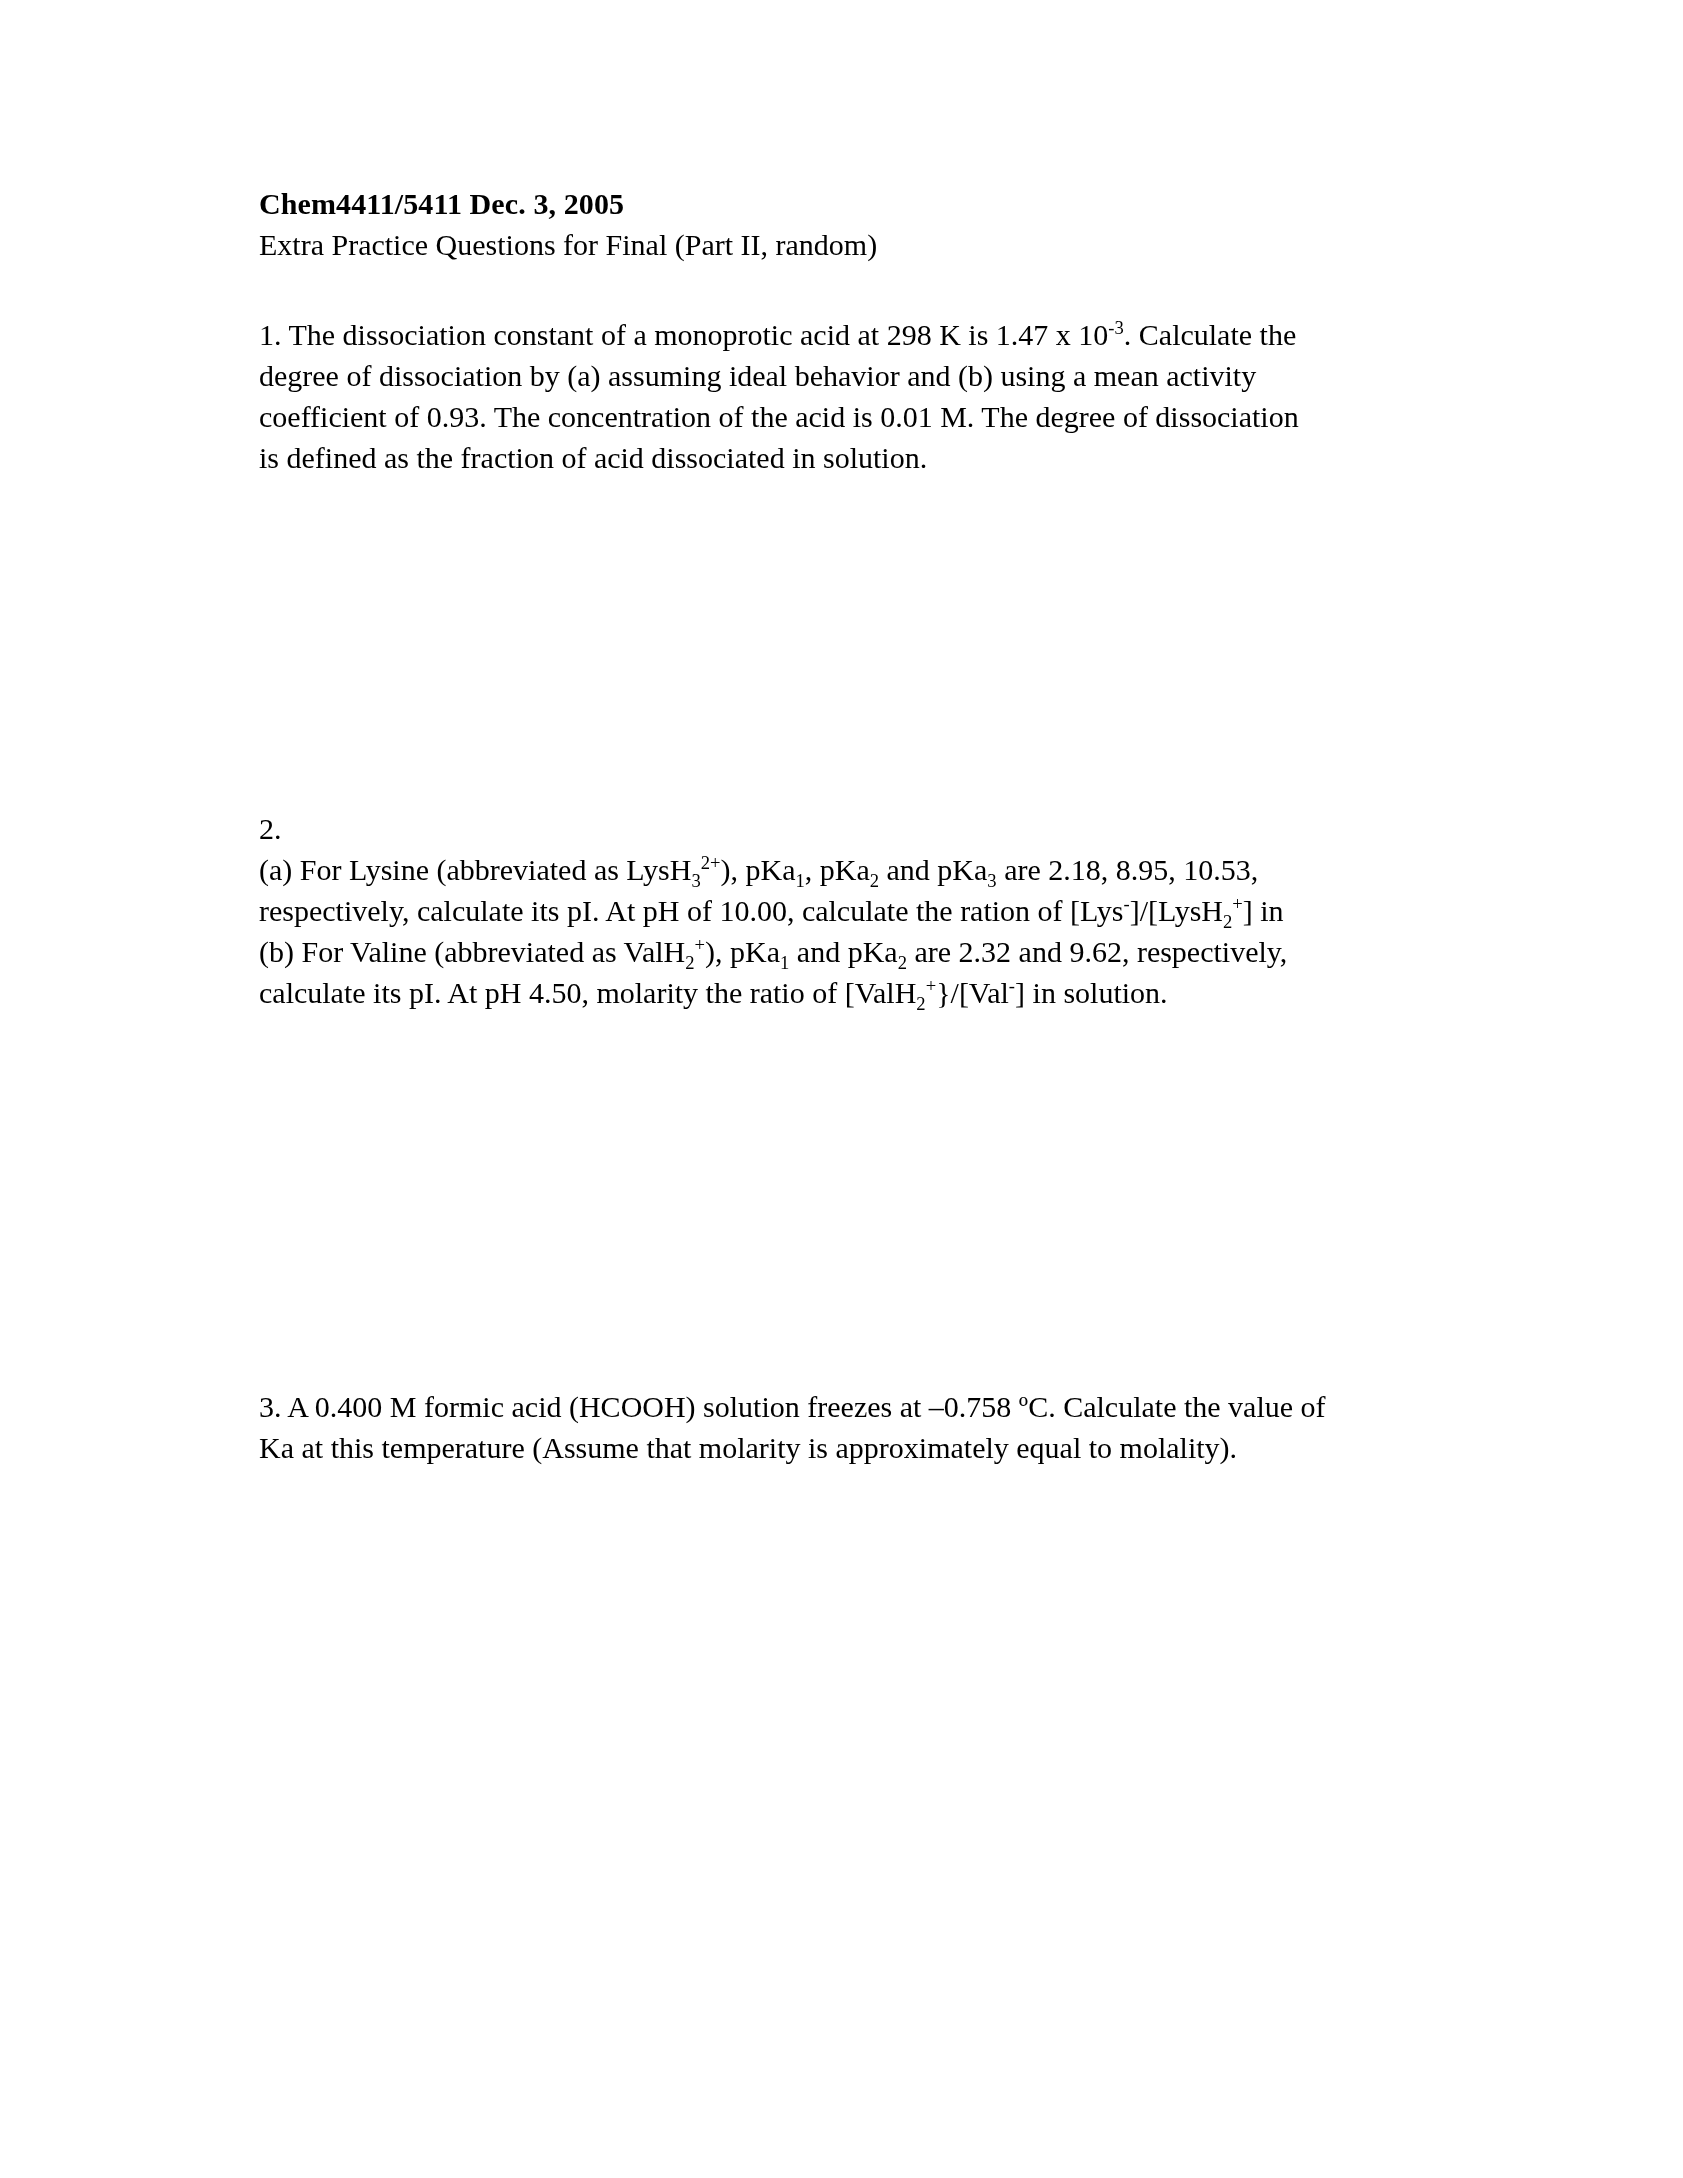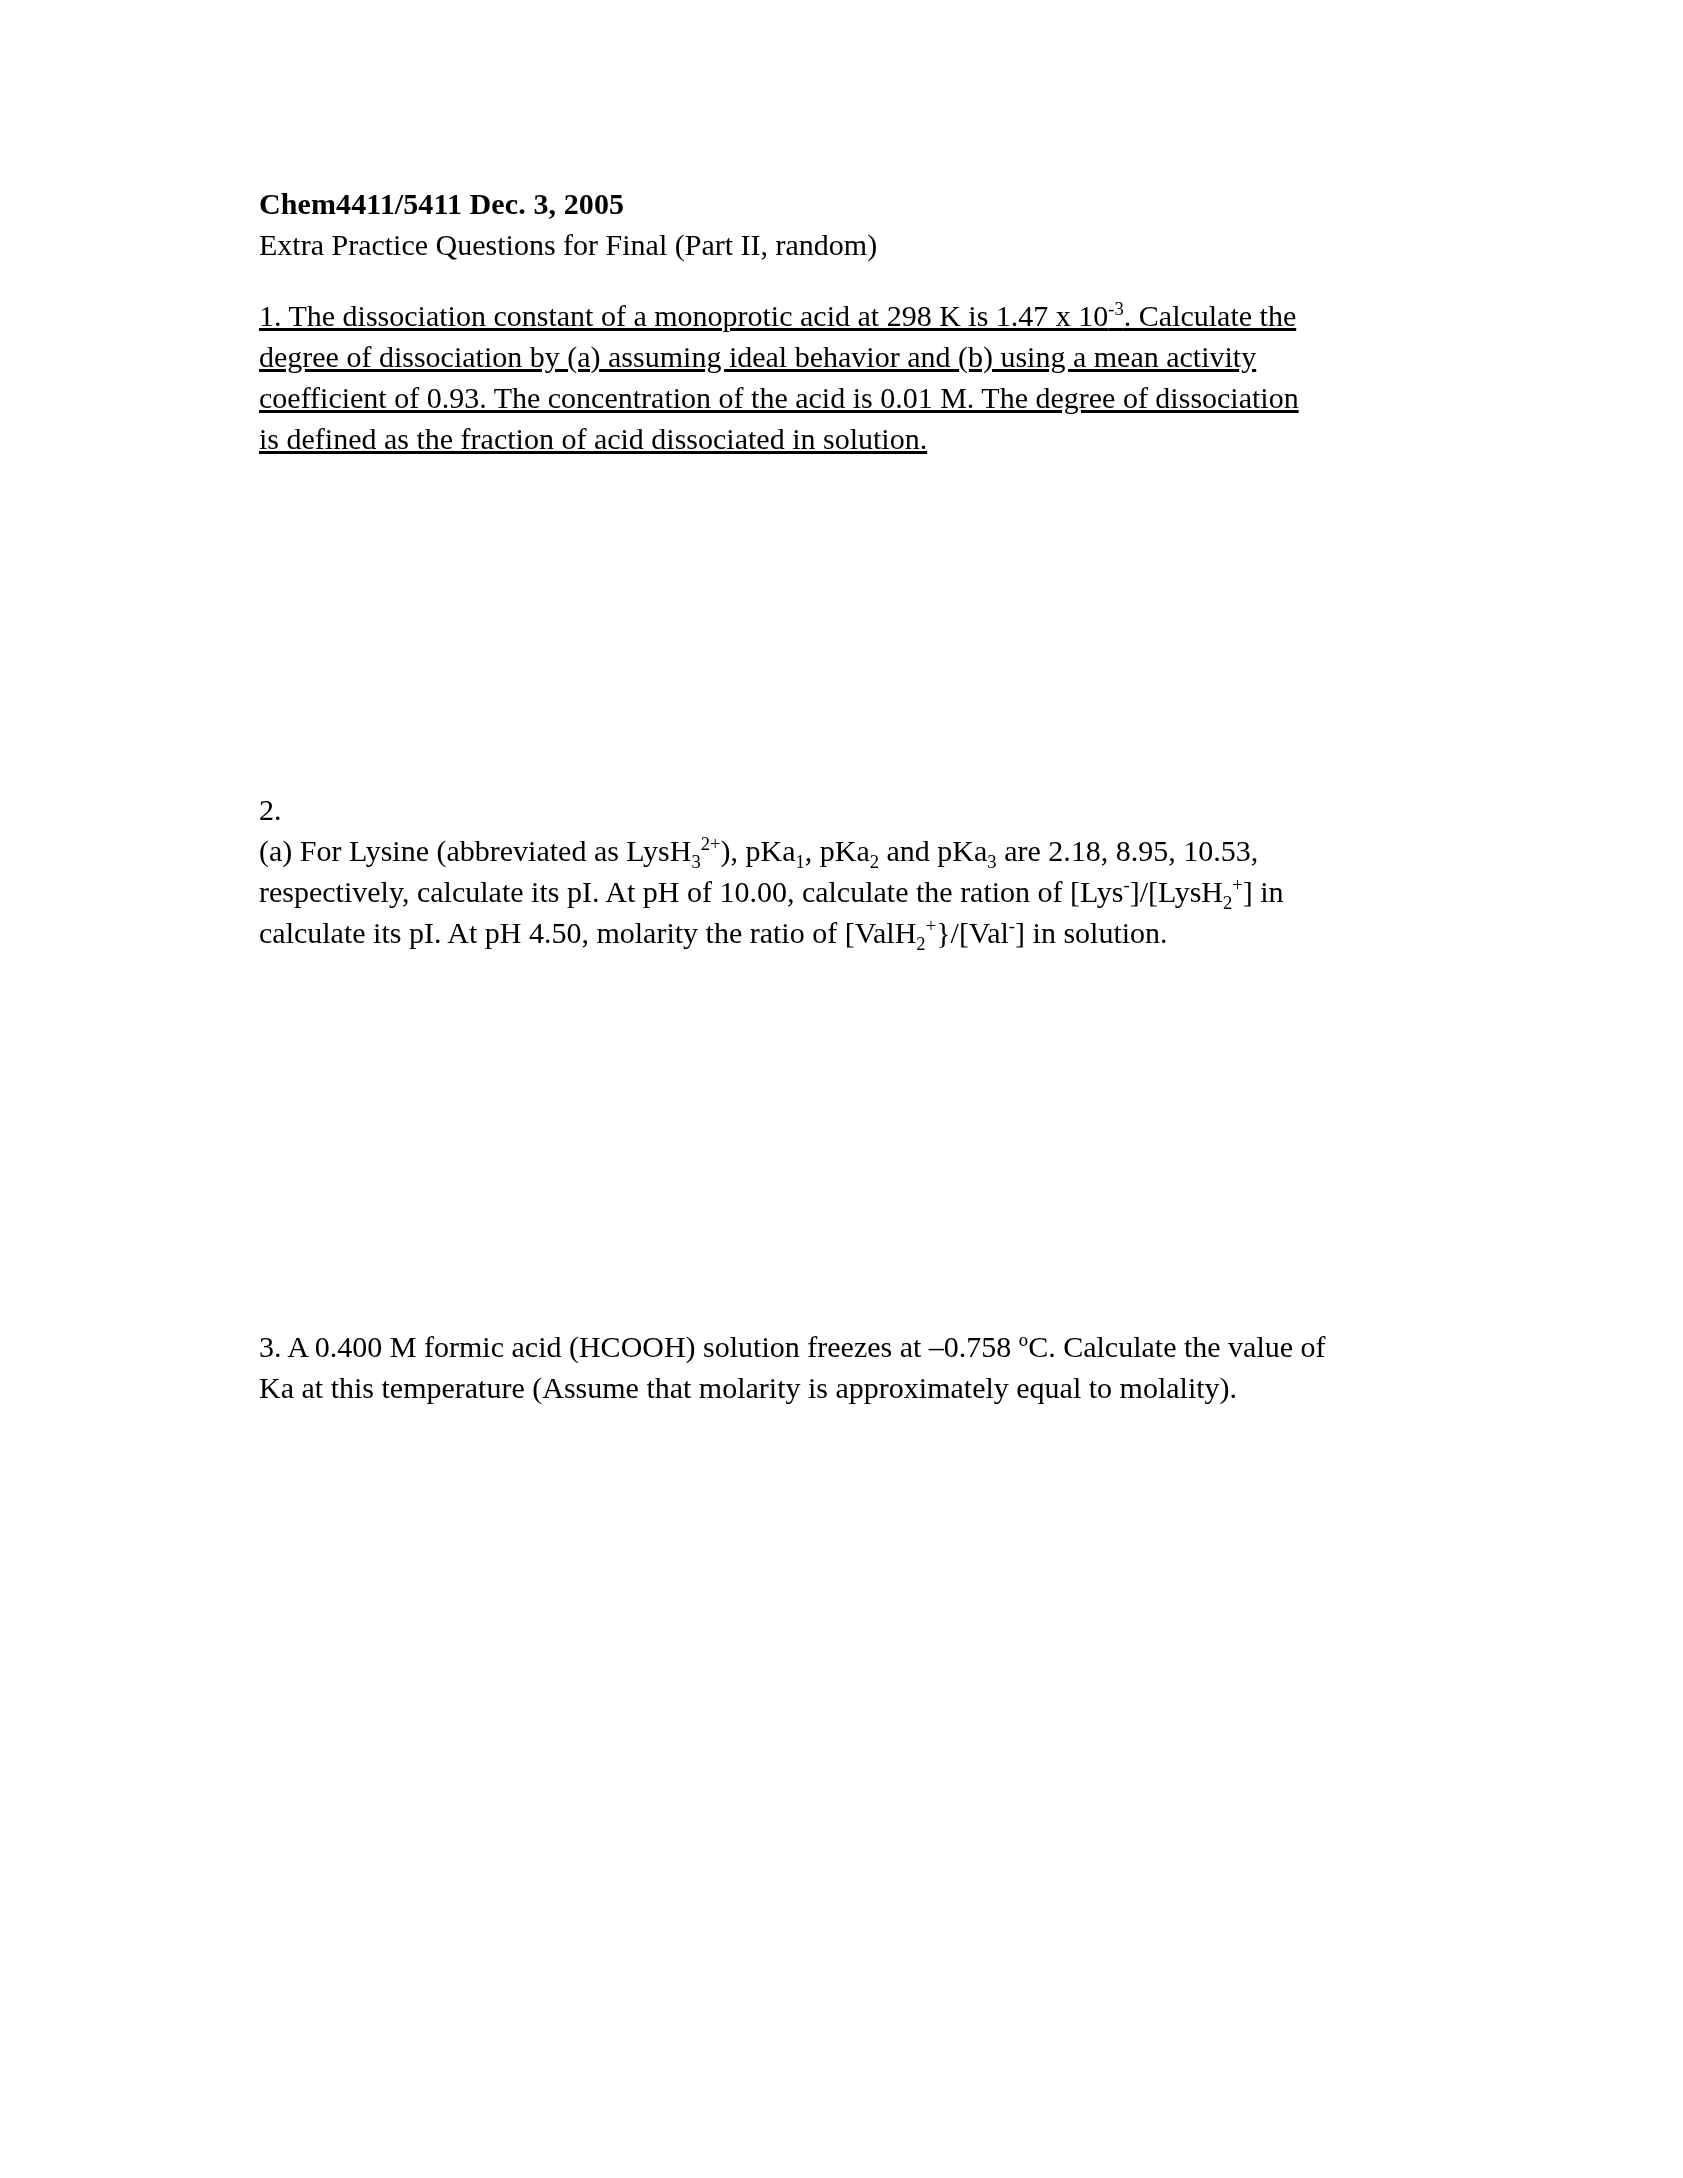--- a/index.html
+++ b/index.html
@@ -42,21 +42,21 @@
     font-size: 30px;
     font-weight: normal;
     line-height: 41px;
     white-space: nowrap;
   }
   .qblock {
     font-size: 30px;
     line-height: 41px;
     text-align: left;
   }
-  .q1 { margin-top: 30px; text-decoration: underline; }
+  .q1 { margin-top: 49px; }
   .q2 { margin-top: 0; }
   .q3 { margin-top: 0; }
   .line { white-space: nowrap; }
   sup {
     font-size: 0.62em;
     vertical-align: super;
     line-height: 0;
   }
   sub {
     font-size: 0.62em;
@@ -85,20 +85,21 @@
     <div class="spacer-1"></div>
 
     <div class="qblock q2">
       <div class="line">2.</div>
 
       <div class="line"><span>(a) For Lysine (abbreviated as LysH</span><sub>3</sub><sup>2+</sup><span>), pKa</span><sub>1</sub><span>, pKa</span><sub>2</sub><span> and pKa</span><sub>3</sub><span> are 2.18, 8.95, 10.53,</span></div>
 
       <div class="line"><span>respectively, calculate its pI.  At pH of 10.00, calculate the ration of [Lys</span><sup>-</sup><span>]/[LysH</span><sub>2</sub><sup>+</sup><span>] in</span></div>
 
 
+      <div class="line"><span>(b) For Valine (abbreviated as ValH</span><sub>2</sub><sup>+</sup><span>), pKa</span><sub>1</sub><span> and pKa</span><sub>2</sub><span> are 2.32 and 9.62, respectively,</span></div>
 
       <div class="line"><span>calculate its pI.  At pH 4.50, molarity the ratio of [ValH</span><sub>2</sub><sup>+</sup><span>}/[Val</span><sup>-</sup><span>] in solution.</span></div>
     </div>
 
     <div class="spacer-2"></div>
 
     <div class="qblock q3">
       <div class="line">3. A 0.400 M formic acid (HCOOH) solution freezes at –0.758 ºC.  Calculate the value of</div>
       <div class="line">Ka at this temperature (Assume that molarity is approximately equal to molality).</div>
     </div>

